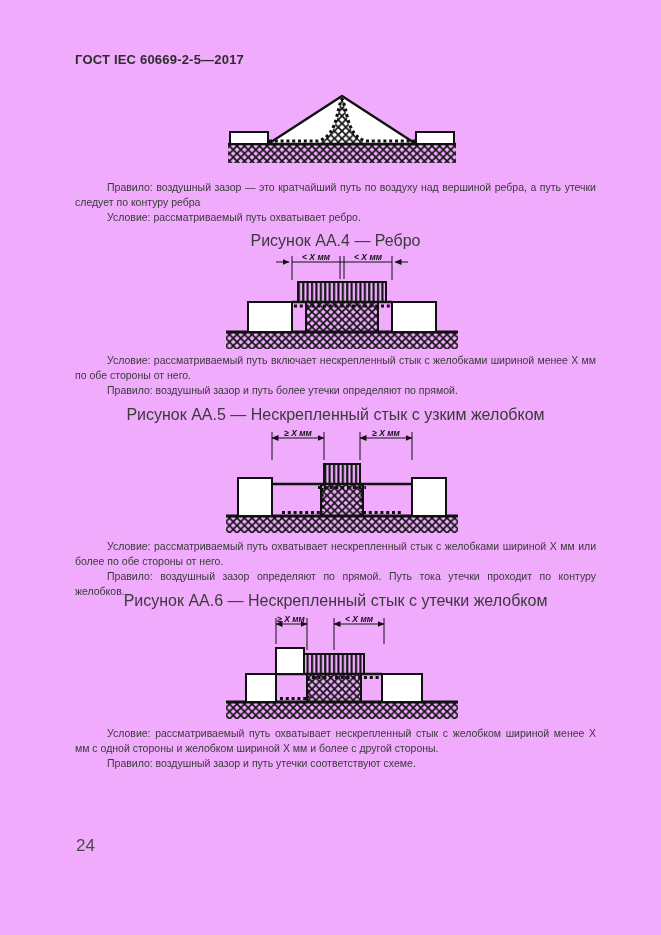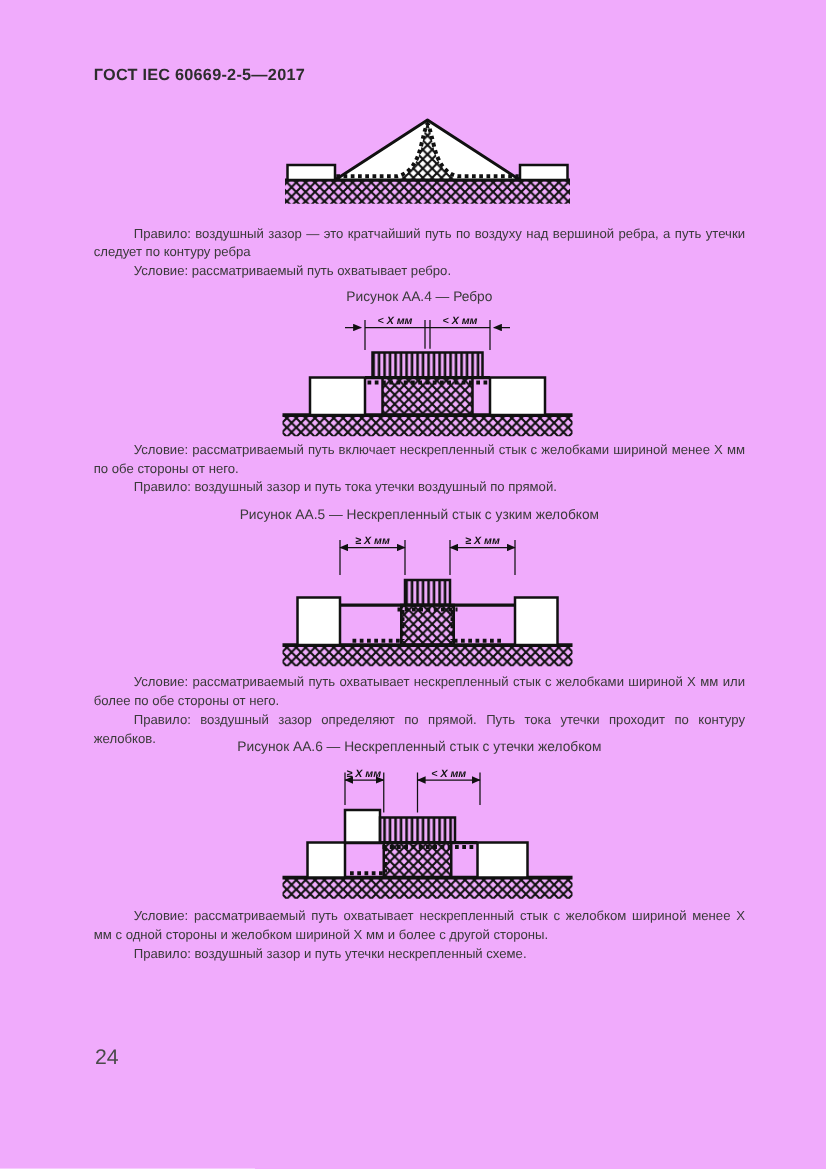--- a/index.html
+++ b/index.html
@@ -2,21 +2,21 @@
 <html><head>
 <meta charset="utf-8">
 <style>
   html,body{margin:0;padding:0;background:#ffffff;}
   .page{position:relative;width:661px;height:935px;background:#f0abfc;overflow:hidden;
         font-family:"Liberation Sans",sans-serif;color:#3a3a3a;}
   .header{position:absolute;left:75px;top:52px;font-size:13px;font-weight:bold;color:#2d2d2d;letter-spacing:.2px;}
   .fig{position:absolute;left:222px;}
   .tblock{position:absolute;left:75px;width:521px;font-size:10.5px;line-height:15px;text-align:justify;}
   .tblock p{margin:0;text-indent:32px;}
-  .caption{position:absolute;left:75px;width:521px;font-size:11px;text-align:center;color:#3a3a3a;}
+  .caption{position:absolute;left:75px;width:521px;font-size:16px;text-align:center;color:#3a3a3a;}
   .pagenum{position:absolute;left:76px;top:836px;font-size:17px;color:#4a4a4a;}
   
   .thin{stroke:#111;stroke-width:1;fill:none;}
   .mid{stroke:#111;stroke-width:2.6;fill:none;}
   .base{stroke:#111;stroke-width:3;fill:none;}
   .struct{fill:#fff;stroke:#111;stroke-width:2;}
   .hxh{fill:url(#xh);stroke:#111;stroke-width:2;}
   .hxh-ns{fill:url(#xh);stroke:none;}
   .hvh{fill:url(#vh);stroke:#111;stroke-width:2;}
   .dotted{fill:none;stroke:#111;stroke-width:3.2;stroke-dasharray:3 2.8;}
@@ -74,21 +74,21 @@
     <path class="thin" d="M70,10 H170"></path>
     <path class="thin" d="M54,10 H67" marker-end="url(#ae)"></path>
     <path class="thin" d="M186,10 H173" marker-end="url(#ae)"></path>
     <path class="thin" d="M70,4 V28 M118,4 V27 M122,4 V27 M170,4 V28"></path>
     <text class="dimlab" x="94" y="7.5">&lt; X мм</text>
     <text class="dimlab" x="146" y="7.5">&lt; X мм</text>
   </svg>
 
   <div class="tblock" style="top:353px">
     <p>Условие: рассматриваемый путь включает нескрепленный стык с желобками шириной менее X мм по обе стороны от него.</p>
-    <p>Правило: воздушный зазор и путь тока утечки воздушный по прямой.</p>
+    <p>Правило: воздушный зазор и путь более утечки определяют по прямой.</p>
   </div>
   <div class="caption" style="top:406px">Рисунок АА.5 — Нескрепленный стык с узким желобком</div>
 
   <svg class="fig" style="top:428px" width="240" height="110" viewBox="0 0 240 110">
     <rect x="4" y="88" width="232" height="17" class="hxh-ns"></rect>
     <path class="base" d="M4,88 H236"></path>
     <path class="mid" d="M50,56 H190"></path>
     <rect x="16" y="50" width="34" height="38" class="struct"></rect>
     <rect x="190" y="50" width="34" height="38" class="struct"></rect>
     <rect x="99" y="56" width="42" height="32" class="hxh"></rect>
@@ -123,18 +123,18 @@
     <path class="dotted" d="M58,84.5 H86"></path>
     <path class="thin" d="M54,10 H85" marker-start="url(#as)" marker-end="url(#ae)"></path>
     <path class="thin" d="M112,10 H162" marker-start="url(#as)" marker-end="url(#ae)"></path>
     <path class="thin" d="M54,4 V30 M85,4 V36 M112,4 V36 M162,4 V30"></path>
     <text class="dimlab" x="69" y="7.5">≥ X мм</text>
     <text class="dimlab" x="137" y="7.5">&lt; X мм</text>
   </svg>
 
   <div class="tblock" style="top:726px">
     <p>Условие: рассматриваемый путь охватывает нескрепленный стык с желобком шириной менее X мм с одной стороны и желобком шириной X мм и более с другой стороны.</p>
-    <p>Правило: воздушный зазор и путь утечки нескрепленный схеме.</p>
+    <p>Правило: воздушный зазор и путь утечки соответствуют схеме.</p>
   </div>
 
   <div class="pagenum">24</div>
 
 </div>
 
 </body></html>

